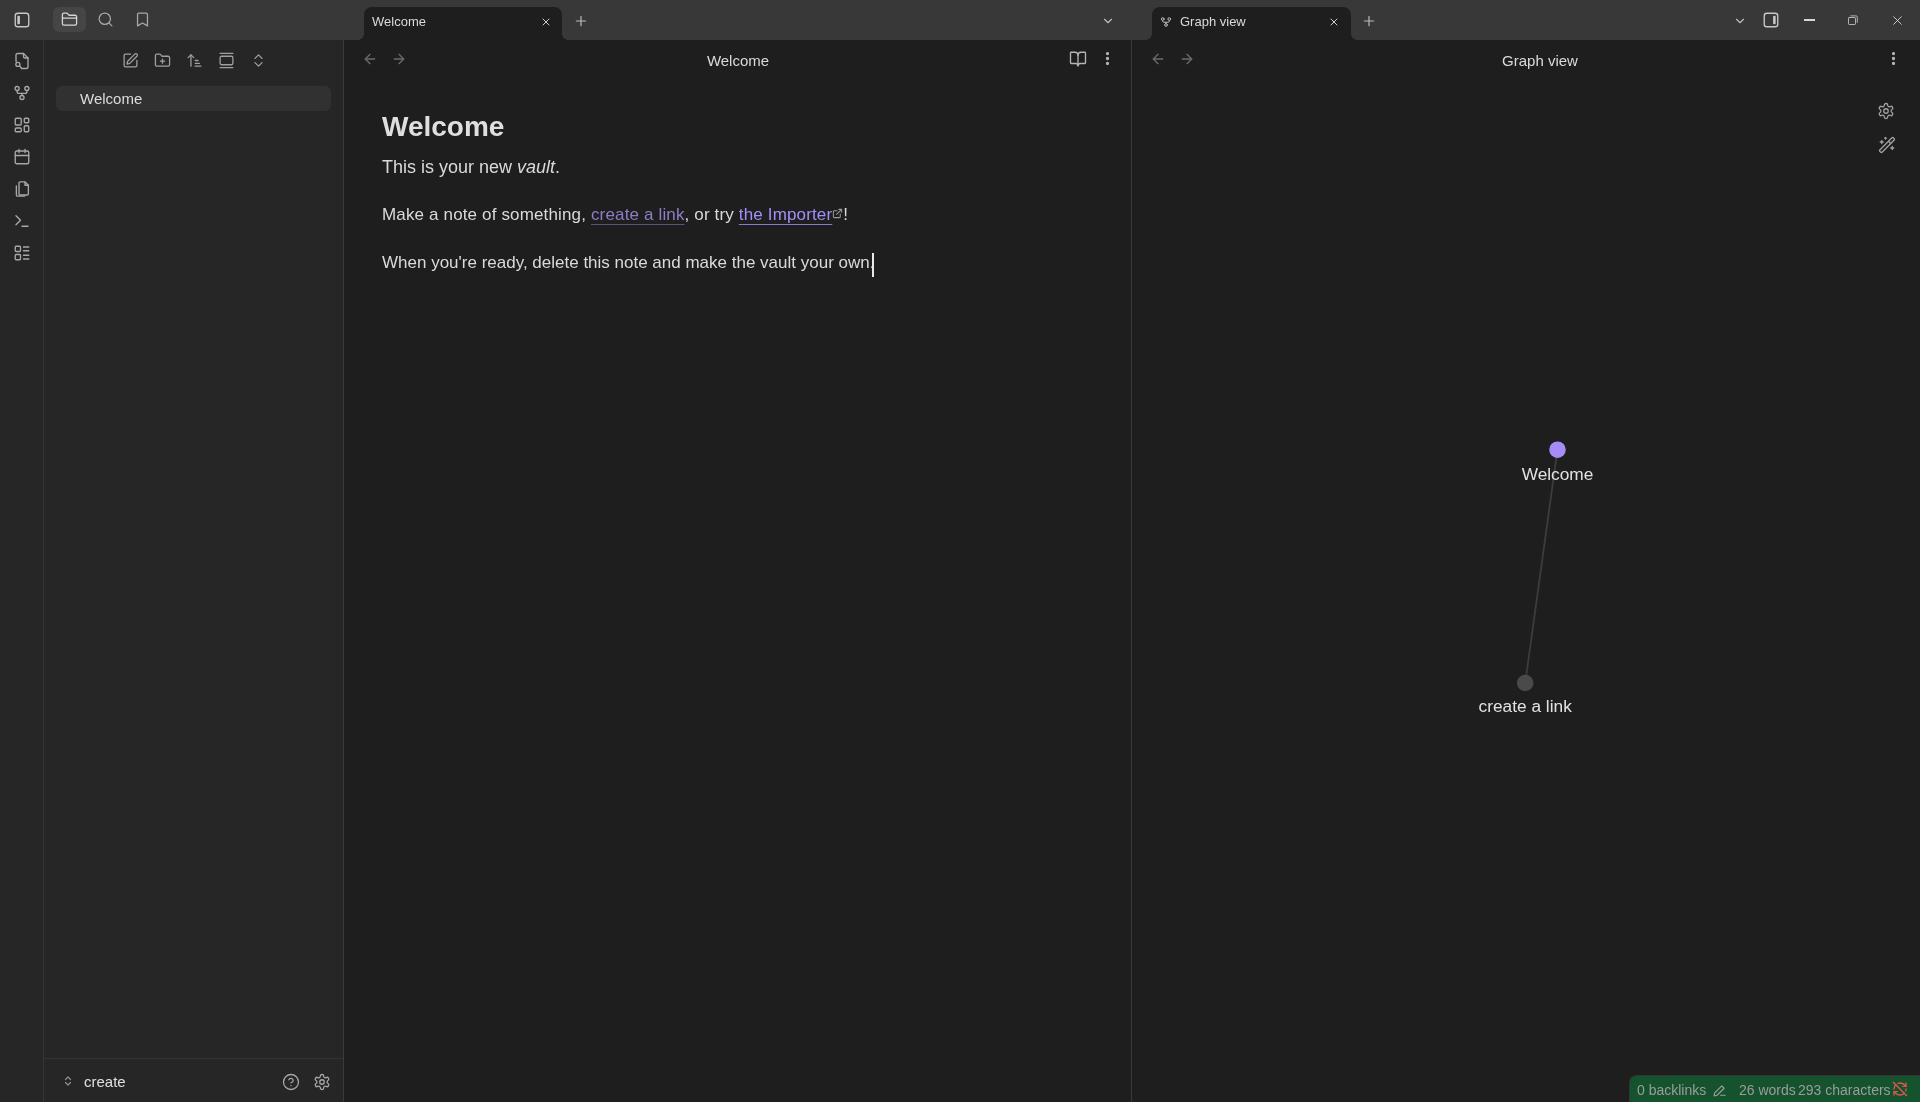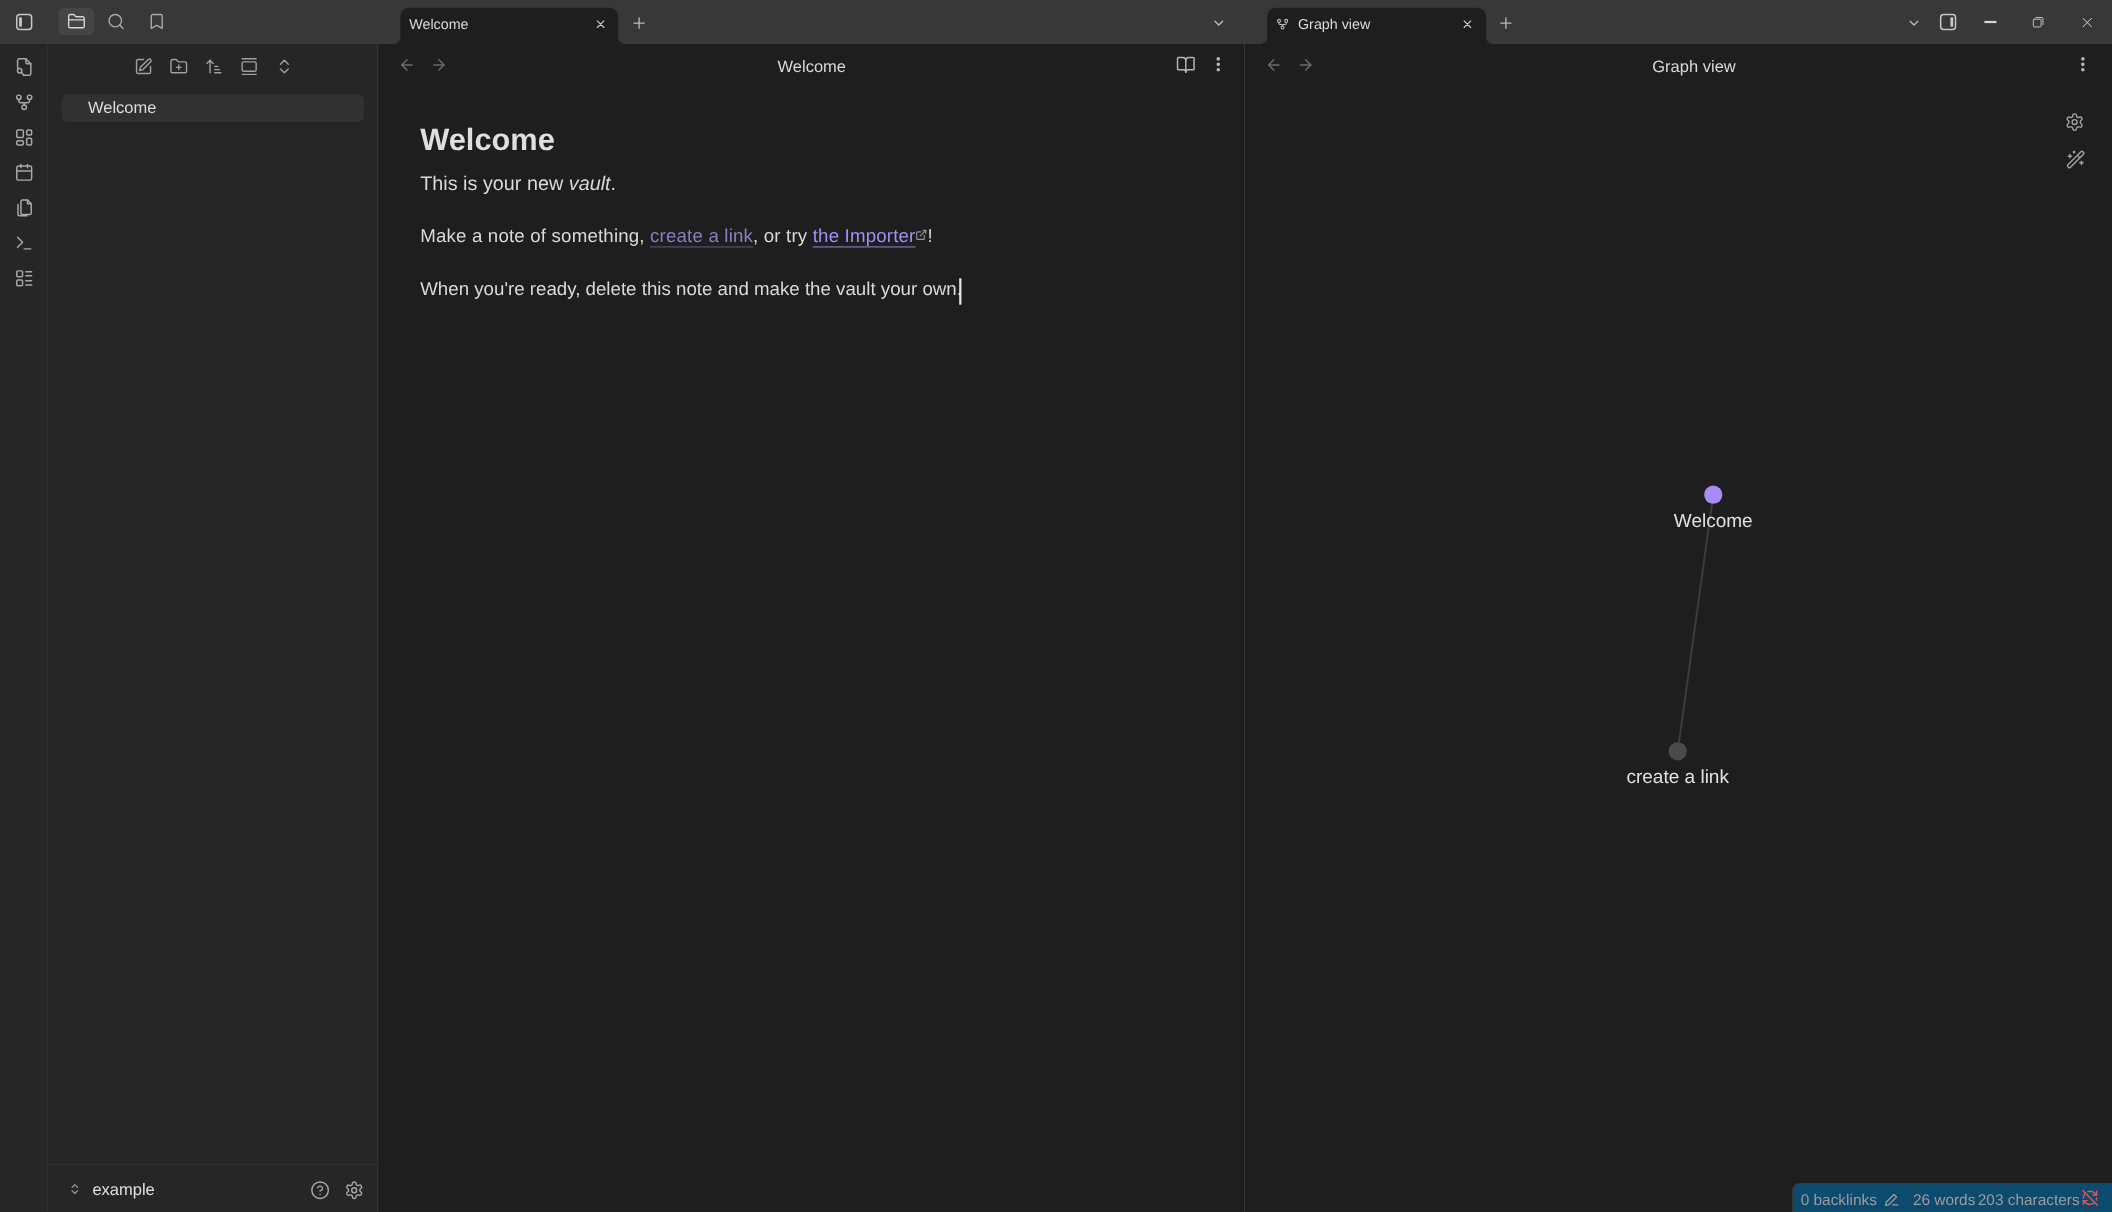--- a/index.html
+++ b/index.html
@@ -8,21 +8,21 @@
 .topbar{position:absolute;left:0;top:0;width:1920px;height:40px;background:#383838}
 .tab{position:absolute;top:7px;height:33px;background:#1e1e1e;border-radius:8px 8px 0 0}
 .fil{position:absolute;top:34px;width:6px;height:6px}
 .ribbon{position:absolute;left:0;top:40px;width:44px;height:1062px;background:#262626;border-right:1px solid #343434}
 .explorer{position:absolute;left:44px;top:40px;width:299px;height:1062px;background:#262626}
 .vdiv{position:absolute;top:40px;width:1px;height:1062px;background:#3a3a3a}
 .editor{position:absolute;left:344px;top:40px;width:787px;height:1062px;background:#1e1e1e}
 .graph{position:absolute;left:1132px;top:40px;width:788px;height:1062px;background:#1e1e1e}
 .txt{position:absolute;white-space:pre;color:#dadada}
 .ctr{text-align:center}
-.statusbar{position:absolute;left:1629px;top:1075px;width:291px;height:27px;background:#0c4a6e;border-top:1px solid #363636;border-left:1px solid #363636;border-top-left-radius:8px}
+.statusbar{position:absolute;left:1629px;top:1075px;width:291px;height:27px;background:#14532d;border-top:1px solid #363636;border-left:1px solid #363636;border-top-left-radius:8px}
 </style></head>
 <body>
 <div class="topbar" id="topbar">
 
   <svg class="ic" style="left:13px;top:11px;width:18px;height:18px;stroke:#c8c8c8" viewBox="0 0 24 24">
       <rect x="3" y="3" width="18" height="18" rx="3.5"></rect>
       <rect x="5.8" y="6.2" width="3.4" height="11.6" rx="1" fill="#c8c8c8" stroke="none"></rect>
     </svg>
 
   <div class="abs" style="left:53px;top:7px;width:33px;height:25px;background:#454545;border-radius:6px"></div>
@@ -165,21 +165,21 @@
     </svg>
 
   <div class="abs" style="left:12px;top:46px;width:275px;height:25px;background:#313131;border-radius:6px"></div>
   <div class="txt" style="left:36px;top:50px;font-size:15px;color:#dcdcdc">Welcome</div>
 
   <div class="abs" style="left:0;top:1018px;width:299px;height:1px;background:#333333"></div>
   <svg class="ic" style="left:18px;top:1035px;width:12px;height:12px;stroke:#8f8f8f;stroke-width:2.4" viewBox="0 0 24 24">
       <path d="m7 15 5 5 5-5"></path>
       <path d="m7 9 5-5 5 5"></path>
     </svg>
-  <div class="txt" style="left:40px;top:1033px;font-size:15px;color:#e0e0e0">example</div>
+  <div class="txt" style="left:40px;top:1033px;font-size:15px;color:#e0e0e0">create</div>
   <svg class="ic" style="left:238px;top:1033px;width:18px;height:18px;stroke:#a8a8a8;stroke-width:1.7" viewBox="0 0 24 24">
       <circle cx="12" cy="12" r="10"></circle>
       <path d="M9.1 9a3 3 0 0 1 5.8 1c0 2-3 3-3 3"></path>
       <path d="M12 17h.01"></path>
     </svg>
   <svg class="ic" style="left:269px;top:1033px;width:18px;height:18px;stroke:#a8a8a8;stroke-width:1.7" viewBox="0 0 24 24">
       <path d="M12.22 2h-.44a2 2 0 0 0-2 2v.18a2 2 0 0 1-1 1.73l-.43.25a2 2 0 0 1-2 0l-.15-.08a2 2 0 0 0-2.73.73l-.22.38a2 2 0 0 0 .73 2.73l.15.1a2 2 0 0 1 1 1.72v.51a2 2 0 0 1-1 1.74l-.15.09a2 2 0 0 0-.73 2.73l.22.38a2 2 0 0 0 2.73.73l.15-.08a2 2 0 0 1 2 0l.43.25a2 2 0 0 1 1 1.73V20a2 2 0 0 0 2 2h.44a2 2 0 0 0 2-2v-.18a2 2 0 0 1 1-1.73l.43-.25a2 2 0 0 1 2 0l.15.08a2 2 0 0 0 2.73-.73l.22-.39a2 2 0 0 0-.73-2.73l-.15-.08a2 2 0 0 1-1-1.74v-.5a2 2 0 0 1 1-1.74l.15-.09a2 2 0 0 0 .73-2.73l-.22-.38a2 2 0 0 0-2.73-.73l-.15.08a2 2 0 0 1-2 0l-.43-.25a2 2 0 0 1-1-1.73V4a2 2 0 0 0-2-2z"></path>
       <circle cx="12" cy="12" r="3"></circle>
     </svg>
 </div>
@@ -258,21 +258,21 @@
   </svg>
 </div>
 <div class="statusbar" id="statusbar">
 
   <div class="txt" style="left:7px;top:6px;font-size:14px;color:#9c9c9c">0 backlinks</div>
   <svg class="ic" style="left:83px;top:7px;width:14px;height:14px;stroke:#9c9c9c;stroke-width:2" viewBox="0 0 24 24">
       <path d="M13 21h8"></path>
       <path d="m15 5 4 4L7 21l-5 1 1-5Z"></path>
     </svg>
   <div class="txt" style="left:109px;top:6px;font-size:14px;color:#9c9c9c">26 words</div>
-  <div class="txt" style="left:168px;top:6px;font-size:14px;color:#9c9c9c">203 characters</div>
+  <div class="txt" style="left:168px;top:6px;font-size:14px;color:#9c9c9c">293 characters</div>
   <svg class="ic" style="left:262px;top:5px;width:16px;height:16px;stroke:#e25555;stroke-width:2" viewBox="0 0 24 24">
       <path d="M21 8 18.74 5.74A9.75 9.75 0 0 0 12 3C11 3 10.03 3.16 9.13 3.47"></path>
       <path d="M8 16H3v5"></path>
       <path d="M3 12C3 9.51 4 7.26 5.64 5.64"></path>
       <path d="m3 16 2.26 2.26A9.75 9.75 0 0 0 12 21c2.49 0 4.74-1 6.36-2.64"></path>
       <path d="M21 12c0 1-.16 1.97-.47 2.87"></path>
       <path d="M21 3v5h-5"></path>
       <path d="M22 22 2 2"></path>
     </svg>
 </div>

